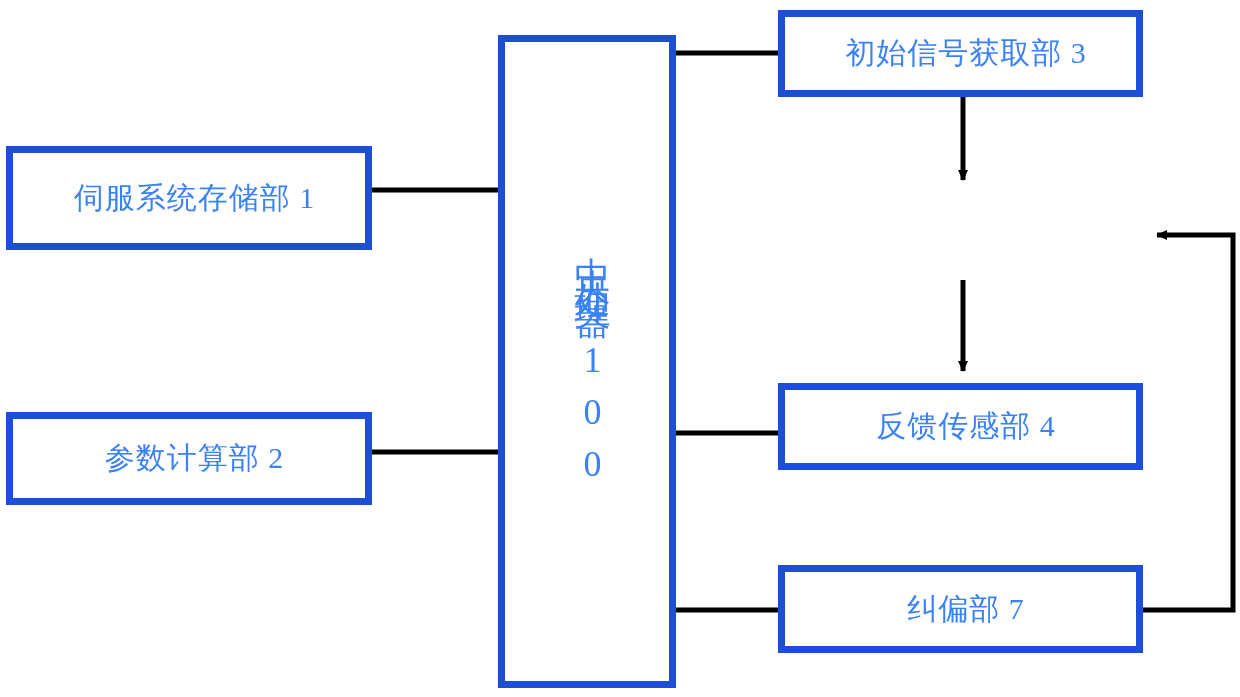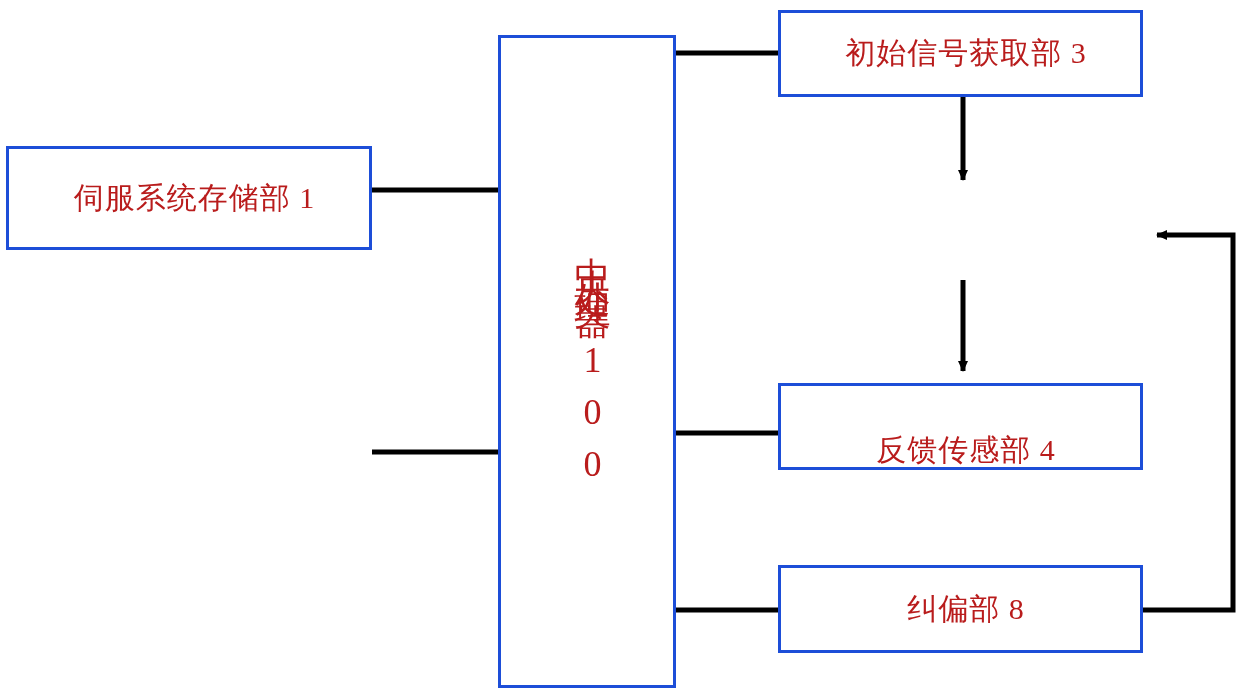--- a/index.html
+++ b/index.html
@@ -11,26 +11,26 @@
     position: relative;
     width: 1240px;
     height: 697px;
     background: #ffffff;
     overflow: hidden;
     font-family: "Liberation Serif", "DejaVu Serif", serif;
   }
   .box {
     position: absolute;
     box-sizing: border-box;
-    border: 3px solid #1d4ed8;
+    border: 7px solid #1d4ed8;
     background: #ffffff;
     display: flex;
     align-items: center;
     justify-content: center;
-    color: #b91c1c;
+    color: #3b82f6;
     padding-left: 11px;
   }
   .box-label {
     font-size: 30px;
     letter-spacing: 1px;
     line-height: 1.15;
     white-space: nowrap;
     text-align: center;
   }
   
@@ -52,21 +52,21 @@
     line-height: 1;
   }
   
   #box-initial-signal {
     left: 778px; top: 10px;  width: 365px; height: 87px;
   }
   #box-servo-system {
     left: 778px; top: 192px; width: 365px; height: 88px;
   }
   #box-feedback-sensor {
-    left: 778px; top: 383px; width: 365px; height: 87px; align-items: flex-end;
+    left: 778px; top: 383px; width: 365px; height: 87px;
   }
   #box-deviation-correct {
     left: 778px; top: 565px; width: 365px; height: 88px;
   }
   
   #connectors {
     position: absolute;
     left: 0; top: 0;
     width: 1240px;
     height: 697px;
@@ -99,31 +99,34 @@
 
     <path d="M963,280 L963,371" stroke="#000000" stroke-width="5" fill="none" marker-end="url(#arrowhead)"></path>
 
     <path d="M1143,610 L1233,610 L1233,235 L1157,235" stroke="#000000" stroke-width="5" fill="none" marker-end="url(#arrowhead)"></path>
   </svg>
 
   <div class="box" id="box-servo-storage">
     <span class="box-label">伺服系统存储部 1</span>
   </div>
 
+  <div class="box" id="box-param-calc">
+    <span class="box-label">参数计算部 2</span>
+  </div>
 
   <div class="box" id="box-cpu">
     <span class="box-label">中央处理器 100</span>
   </div>
 
   <div class="box" id="box-initial-signal">
     <span class="box-label">初始信号获取部 3</span>
   </div>
 
 
   <div class="box" id="box-feedback-sensor">
     <span class="box-label">反馈传感部 4</span>
   </div>
 
   <div class="box" id="box-deviation-correct">
-    <span class="box-label">纠偏部 8</span>
+    <span class="box-label">纠偏部 7</span>
   </div>
 
 </div>
 
 </body></html>

